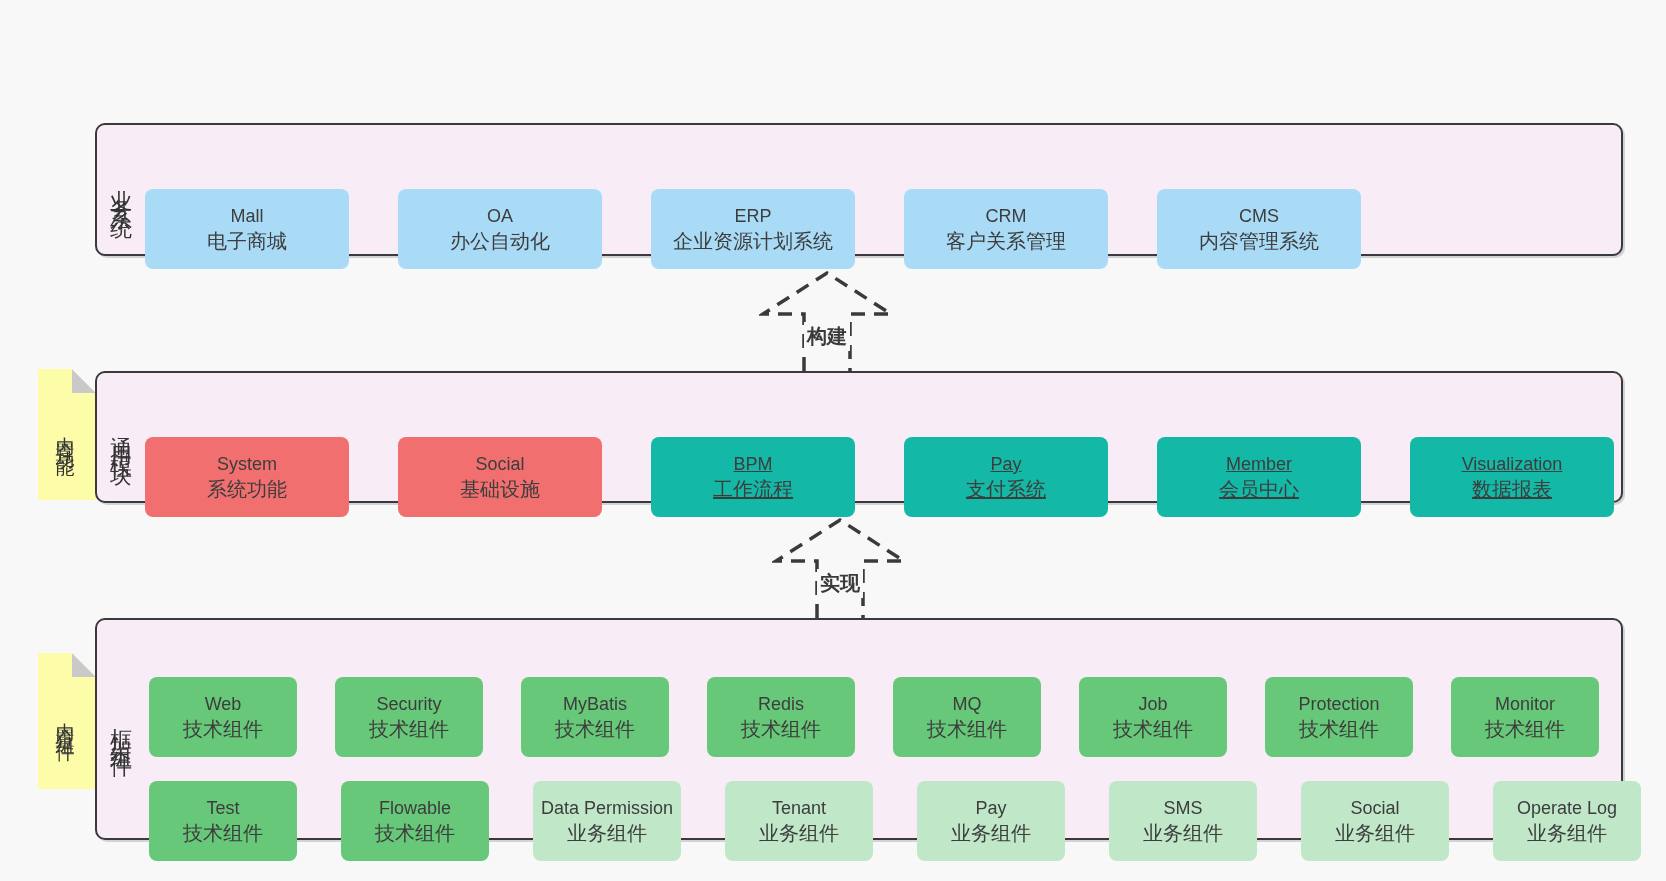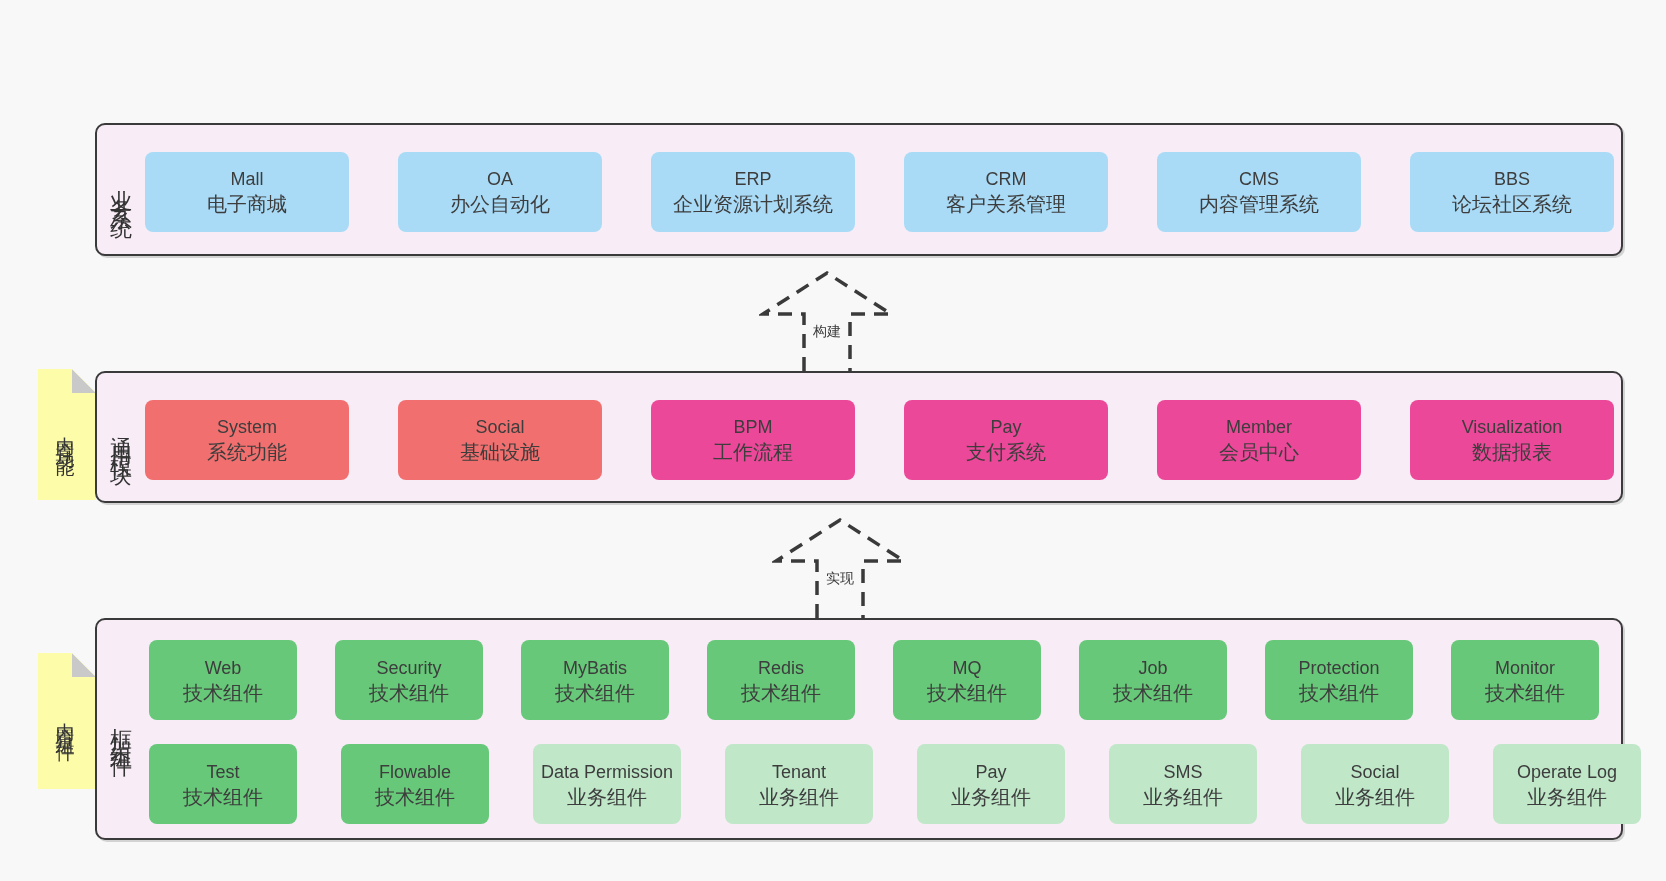--- a/index.html
+++ b/index.html
@@ -26,29 +26,29 @@
   .row{position:absolute;display:flex;}
   .row-6{left:48px;gap:49px;}
   .row-8{left:52px;gap:38px;}
   .panel-1 .row-6{top:27px;}
   .panel-2 .row-6{top:27px;}
   .row-a{top:20px;}
   .row-b{top:124px;gap:44px;}
   .box{
     border-radius:8px;height:80px;box-sizing:border-box;
     display:flex;flex-direction:column;align-items:center;justify-content:center;
-    text-align:center;line-height:25px;padding:14px 6px;
+    text-align:center;line-height:25px;padding:20px 6px;margin-top:37px;
   }
   .w6{width:204px;}
-  .w8{width:148px;justify-content:flex-end;}
+  .w8{width:148px;}
   .box-title{font-size:18px;}
   .box-sub{font-size:20px;}
   .blue{background:#a9dbf7;}
   .red{background:#f26f6f;}
-  .pink{background:#ec4899;}
+  .pink{background:#14b8a6;text-decoration:underline;}
   .green{background:#66c878;}
   .green-light{background:#bfe7c8;}
   
   .note{
     position:absolute;left:38px;width:58px;background:#fdfca8;z-index:1;
     clip-path:polygon(0 0,calc(100% - 24px) 0,100% 24px,100% 100%,0 100%);
   }
   .note-1{top:369px;height:131px;}
   .note-2{top:653px;height:136px;}
   .note .fold{
@@ -57,21 +57,21 @@
     clip-path:polygon(0 0,100% 100%,0 100%);
   }
   .note .vlabel{left:14px;font-size:19px;letter-spacing:7px;}
   
   .arrow{position:absolute;width:136px;height:101px;z-index:3;}
   .arrow-1{left:759px;top:270px;}
   .arrow-2{left:772px;top:517px;}
   .arrow svg{position:absolute;left:0;top:0;width:100%;height:100%;}
   .arrow-label{
     position:absolute;left:50%;top:52px;transform:translate(-50%,0);
-    background:#f8f8f8;font-size:14px;color:#3a3a3a;padding:1px 3px;white-space:nowrap;
+    background:#f8f8f8;font-size:20px;color:#3a3a3a;padding:1px 3px;white-space:nowrap;font-weight:bold;
   }
 </style>
 </head>
 <body>
 
 <div class="stage">
 
   <div class="note note-1">
     <div class="fold"></div>
     <div class="vlabel">内置功能</div>
@@ -97,24 +97,20 @@
         <div class="box-title">ERP</div>
         <div class="box-sub">企业资源计划系统</div>
       </div>
       <div class="box blue w6">
         <div class="box-title">CRM</div>
         <div class="box-sub">客户关系管理</div>
       </div>
       <div class="box blue w6">
         <div class="box-title">CMS</div>
         <div class="box-sub">内容管理系统</div>
-      </div>
-      <div class="box blue w6">
-        <div class="box-title">BBS</div>
-        <div class="box-sub">论坛社区系统</div>
       </div>
     </div>
   </div>
 
   <div class="arrow arrow-1">
     <svg viewBox="0 0 136 101">
       <path d="M45 101 L45 44 L4 44 L68 3 L132 44 L91 44 L91 101" fill="none" stroke="#3a3a3a" stroke-width="3.5" stroke-dasharray="14 9"></path>
     </svg>
     <span class="arrow-label">构建</span>
   </div>

